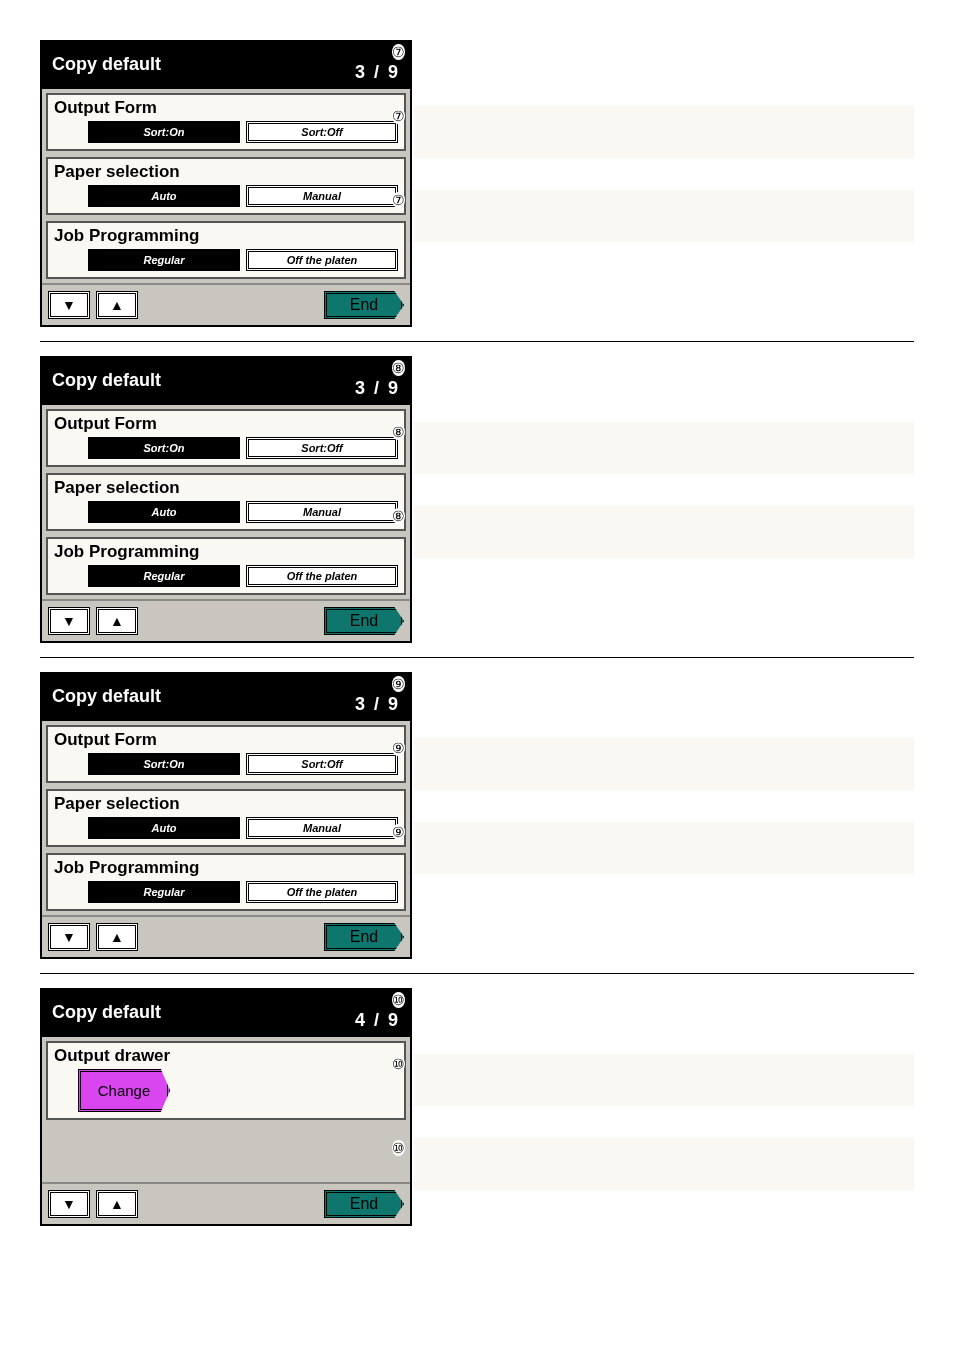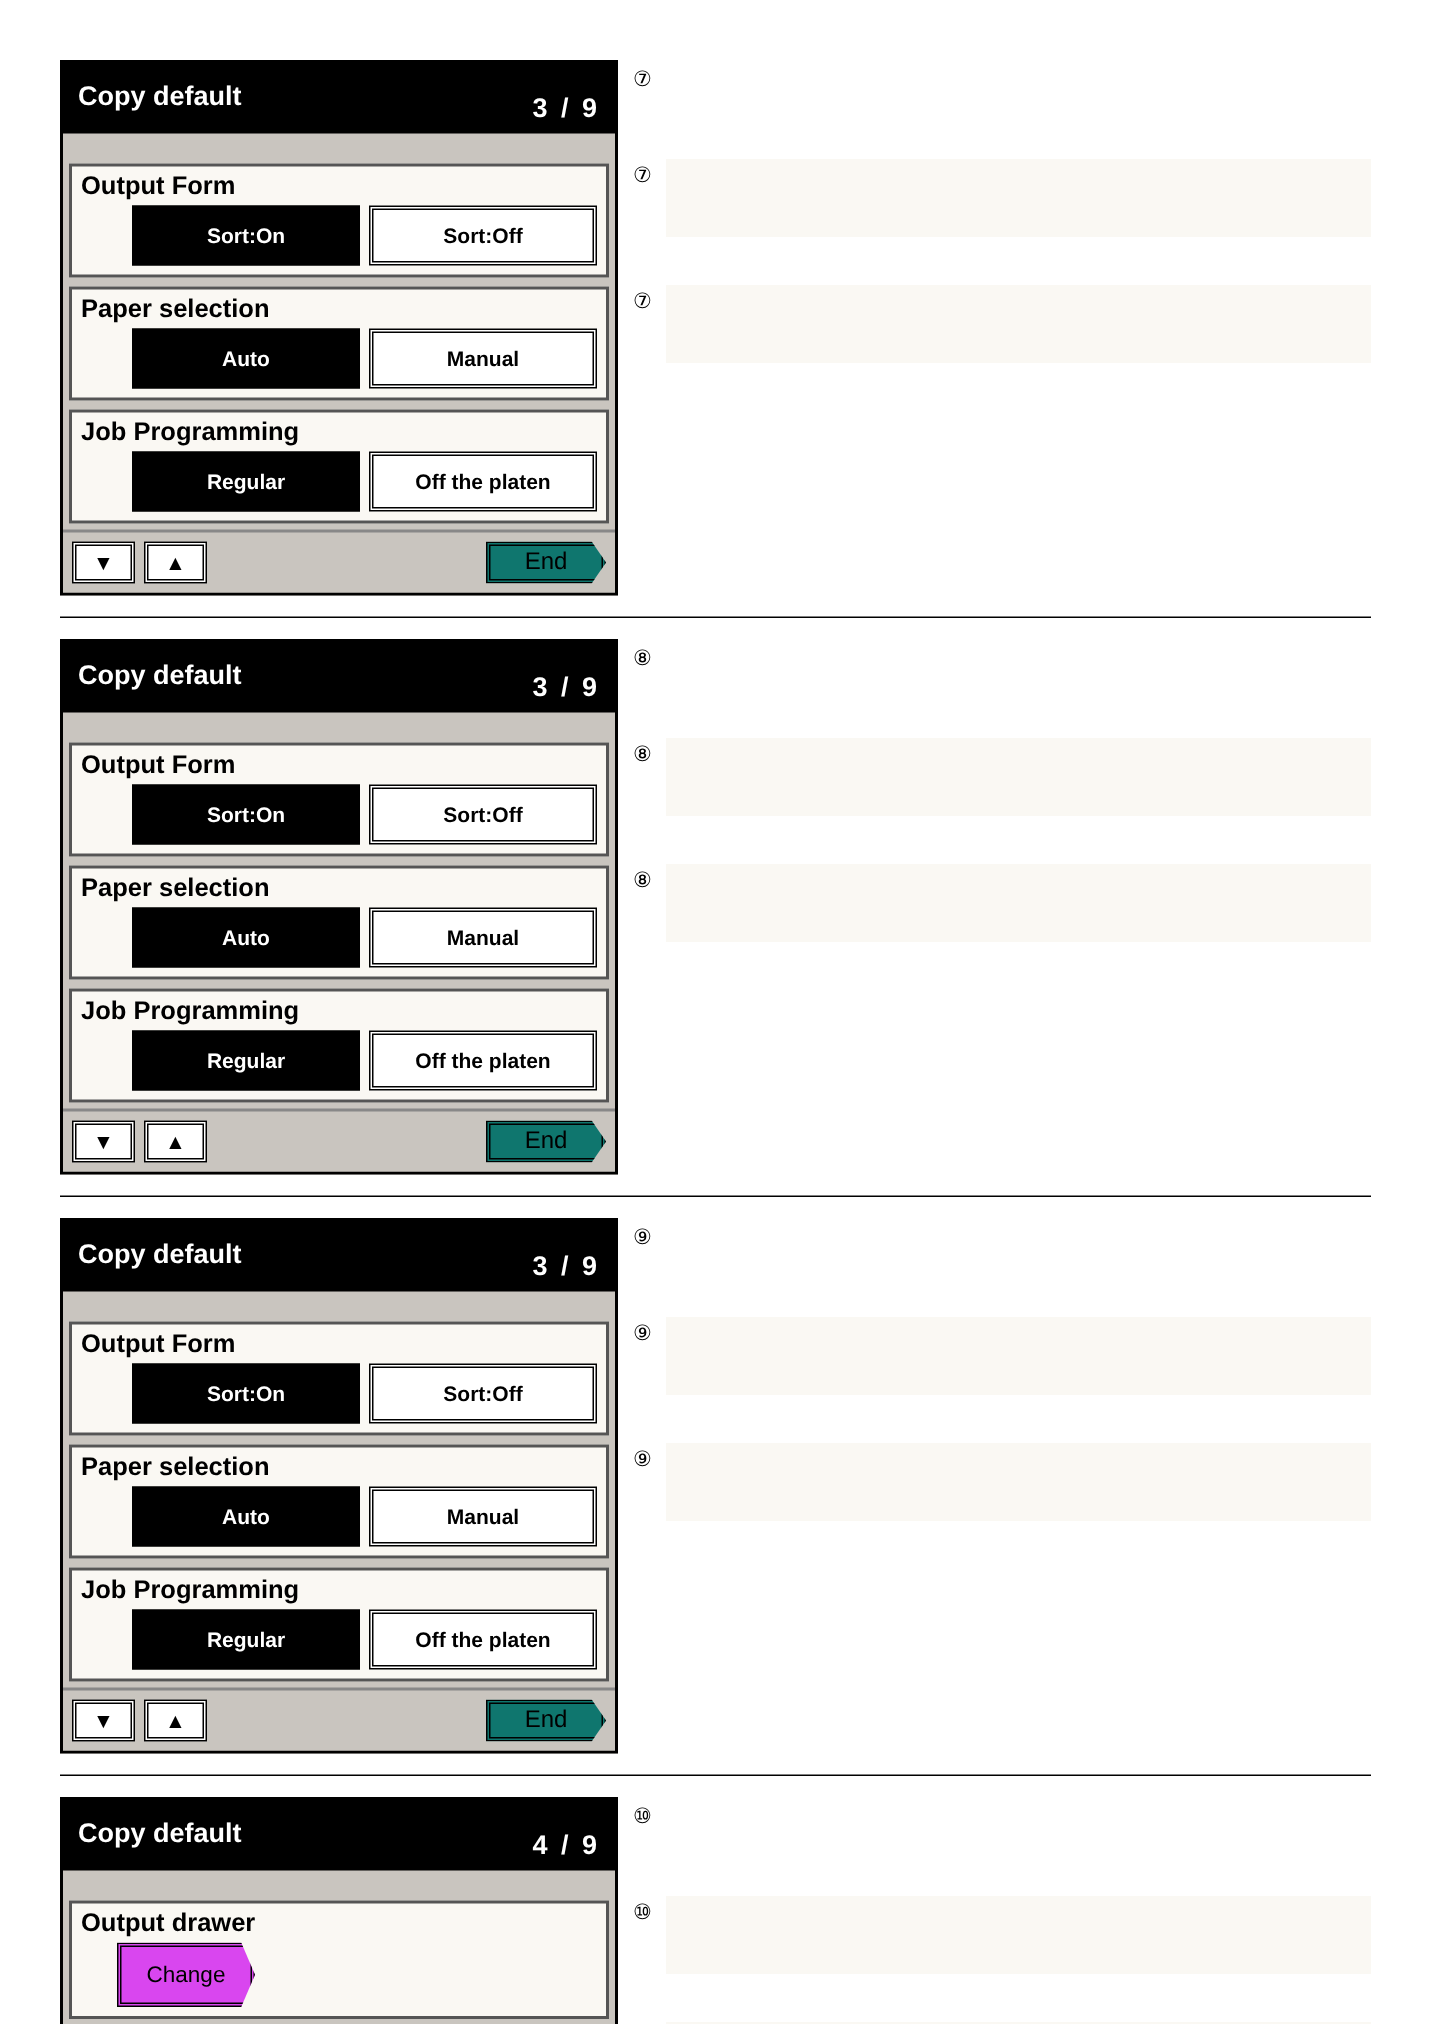--- a/index.html
+++ b/index.html
@@ -7,21 +7,21 @@
     margin: 0;
     padding: 40px;
     font-family: Arial, Helvetica, sans-serif;
     background: #fff;
     width: 954px;
   }
 
   .row {
     display: flex;
     align-items: flex-start;
-    gap: 32px;
+    gap: 2px;
     padding-bottom: 14px;
     border-bottom: 1px solid #000;
     margin-bottom: 14px;
     justify-content: flex-end;
   }
   .row:last-child { border-bottom: none; }
 
   
   .panel {
     width: 372px;
@@ -42,21 +42,20 @@
   }
   .titlebar .page { letter-spacing: 2px; margin-top: 16px; }
 
   
   .sections {
     padding: 4px;
     background: #c9c5bf;
     display: flex;
     flex-direction: column;
     gap: 6px;
-    margin-top: 16px;
   }
   .section {
     background: #faf8f3;
     border: 2px solid #555;
     display: flex;
     flex-direction: column;
   }
   .section .label {
     font-weight: bold;
     font-size: 17px;
@@ -65,27 +64,28 @@
   }
   .section .btnrow {
     display: flex;
     gap: 6px;
     padding: 0 6px 6px 40px;
   }
   .section.wide .btnrow { padding-left: 30px; }
 
   .obtn {
     flex: 1;
-    height: 40px;
+    height: 22px;
     display: flex;
     align-items: center;
     justify-content: center;
-    font-size: 14px;
+    font-size: 11px;
     border: 3px double #000;
     position: relative;
+    font-style: italic;
   }
   .obtn.sel { background: #000; color: #fff; font-weight: bold; }
   .obtn.unsel { background: #fff; color: #000; font-weight: bold; }
 
   
   .change-btn {
     width: 92px;
     height: 43px;
     background: #d946ef;
     color: #000;

